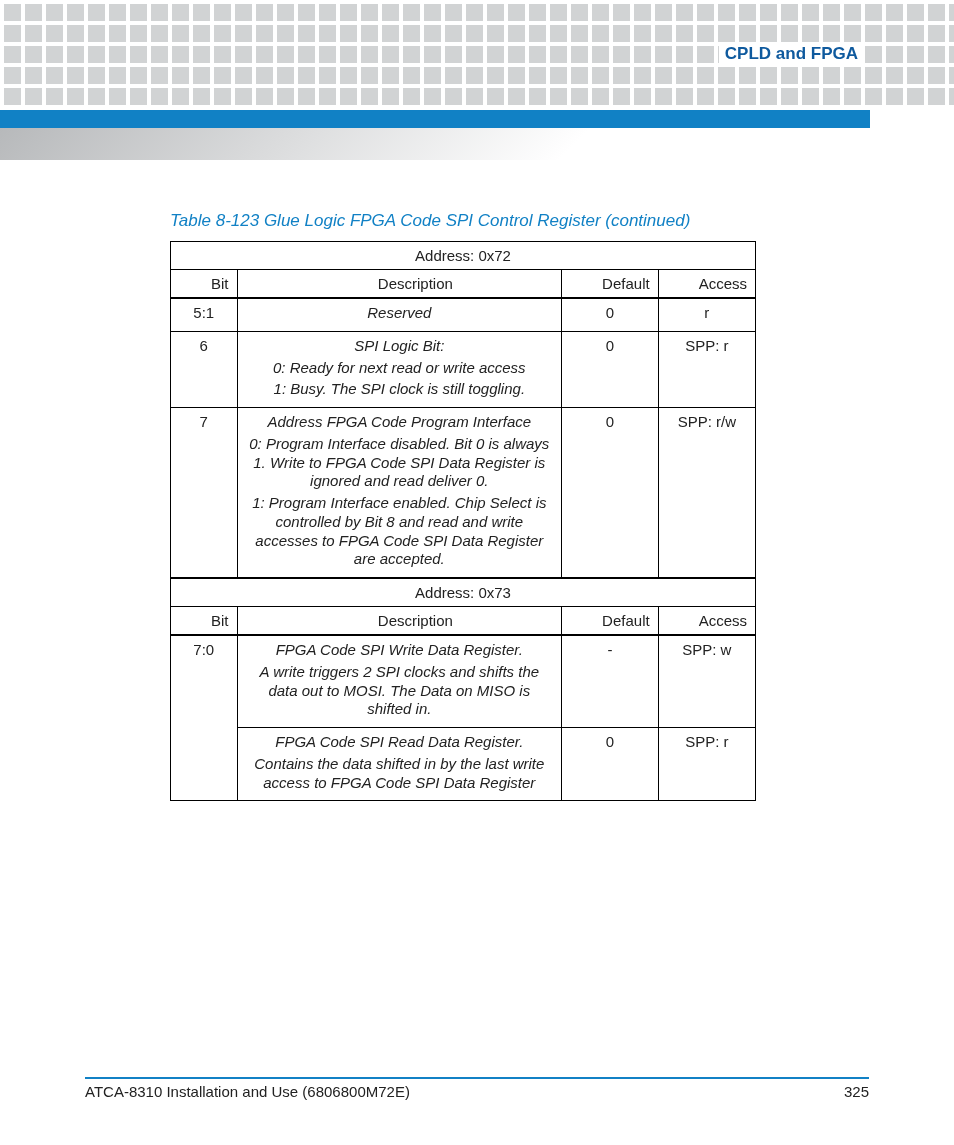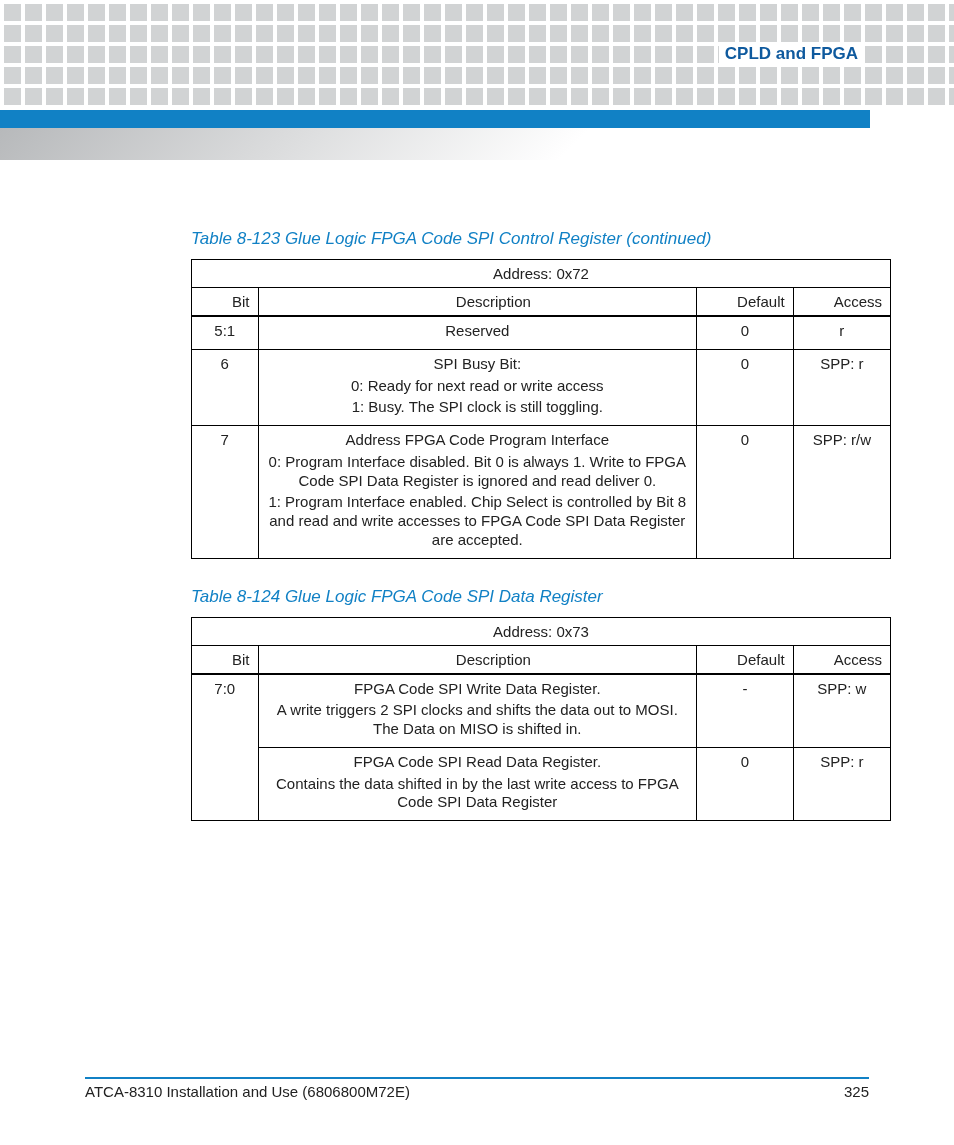--- a/index.html
+++ b/index.html
@@ -47,25 +47,24 @@
     position: absolute;
     top: 128px;
     left: 0;
     width: 954px;
     height: 32px;
     background: linear-gradient(135deg, #b7b9bb 0%, #ffffff 60%);
     z-index: 1;
   }
   .content {
     position: absolute;
-    top: 201px;
+    top: 183px;
     left: 170px;
-    width: 700px;
+    width: 586px;
     z-index: 3;
-    margin-left: 21px;
   }
   .table-caption {
     color: #1181c5;
     font-style: italic;
     font-size: 17px;
     margin-bottom: 10px;
     margin-top: 28px;
   }
   table {
     border-collapse: collapse;
@@ -78,21 +77,21 @@
     text-align: center;
     vertical-align: top;
   }
   .addr-row td {
     border-bottom: 1px solid #000;
   }
   .hdr-row td {
     border-bottom: 2px solid #000;
     padding-left: 40px;
   }
-  .desc p { margin-bottom: 3px; line-height: 1.25; }
+  .desc p { margin-bottom: 3px; line-height: 1.25; font-style: italic; }
   .col-bit { width: 60px; }
   .col-def { width: 75px; }
   .col-acc { width: 75px; }
   .footer {
     position: absolute;
     bottom: 45px;
     left: 85px;
     right: 85px;
     border-top: 2px solid #1181c5;
     padding-top: 4px;
@@ -127,41 +126,40 @@
       <td>5:1</td>
       <td class="desc">
             <p>Reserved</p>
           </td>
       <td>0</td>
       <td>r</td>
     </tr>
     <tr>
       <td>6</td>
       <td class="desc">
-        <p>SPI Busy Bit:</p>
+        <p>SPI Logic Bit:</p>
         <p>0: Ready for next read or write access</p>
         <p>1: Busy. The SPI clock is still toggling.</p>
       </td>
       <td>0</td>
       <td>SPP: r</td>
     </tr>
     <tr>
       <td>7</td>
       <td class="desc">
         <p>Address FPGA Code Program Interface</p>
         <p>0: Program Interface disabled. Bit 0 is always 1. Write to FPGA Code SPI Data Register is ignored and read deliver 0.</p>
         <p>1: Program Interface enabled. Chip Select is controlled by Bit 8 and read and write accesses to FPGA Code SPI Data Register are accepted.</p>
       </td>
       <td>0</td>
       <td>SPP: r/w</td>
     </tr>
   </tbody>
     </table>
 
-  <div class="table-caption">Table 8-124 Glue Logic FPGA Code SPI Data Register</div>
   <table>
     <tbody>
         <tr class="addr-row">
       <td colspan="4">Address: 0x73</td>
     </tr>
     <tr class="hdr-row">
       <td class="col-bit">Bit</td>
       <td>Description</td>
       <td class="col-def">Default</td>
       <td class="col-acc">Access</td>

